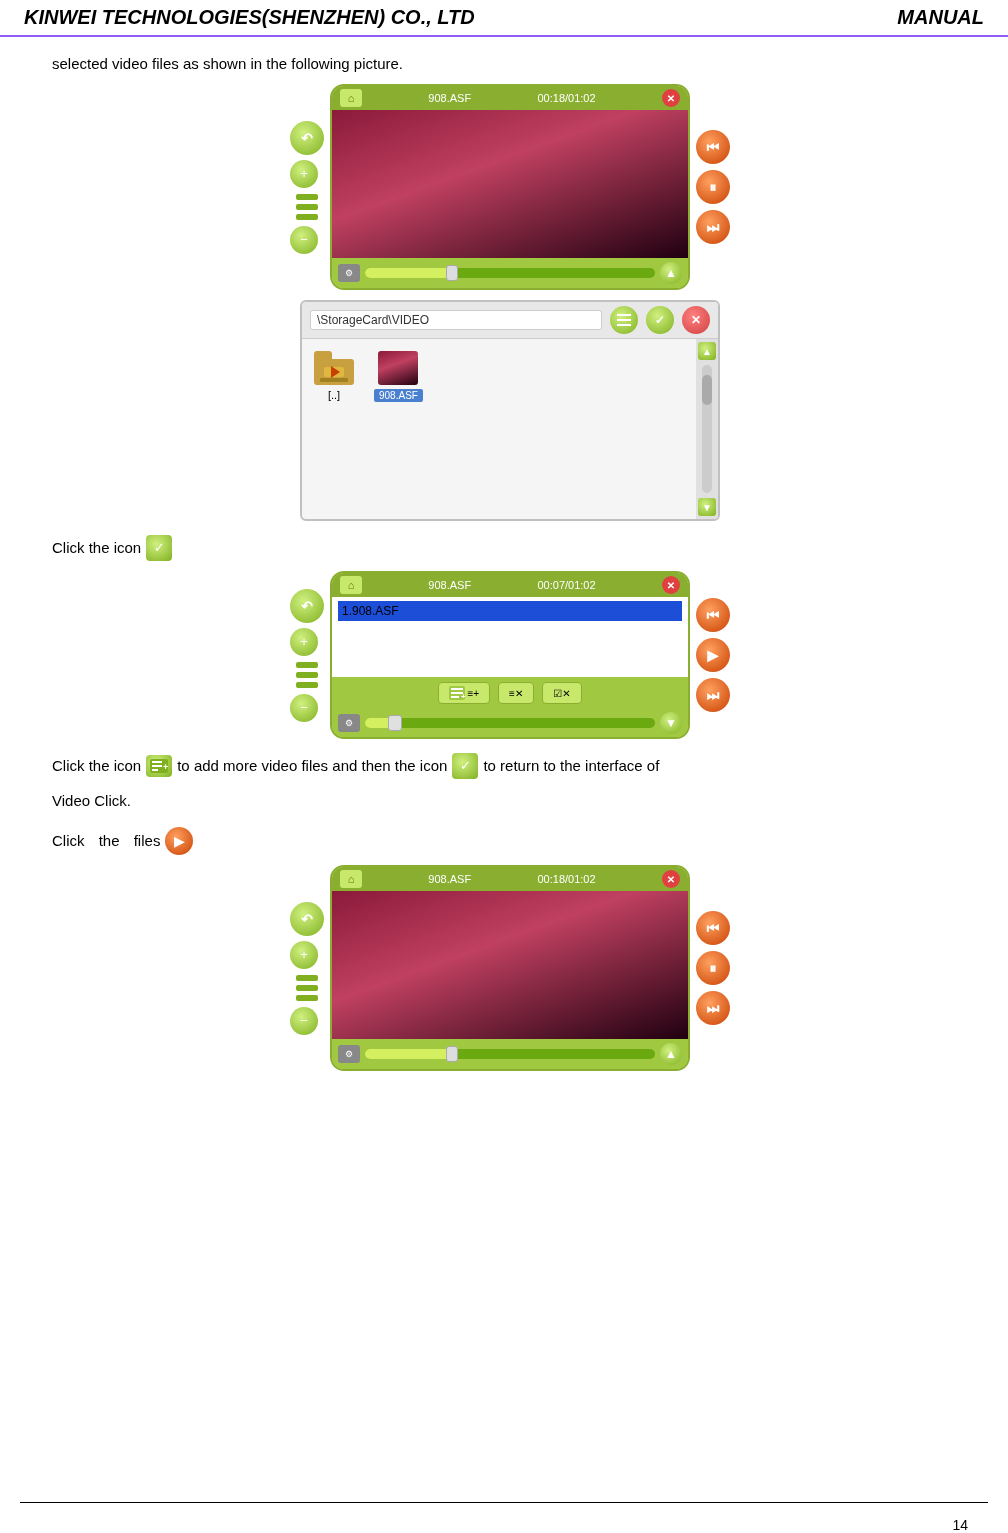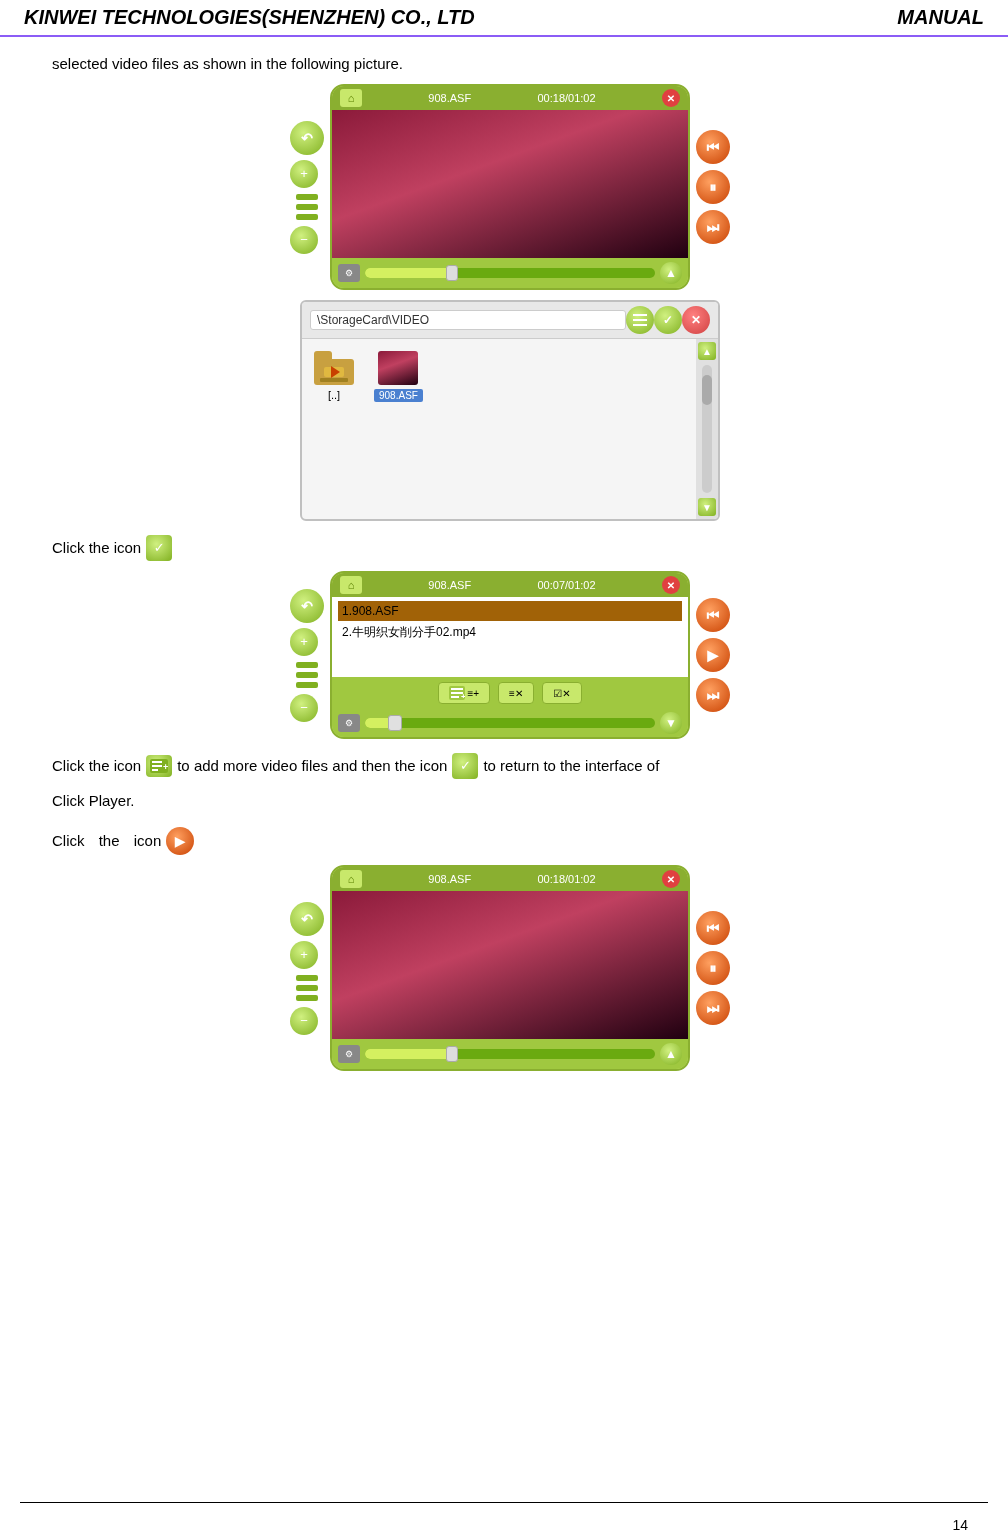--- a/index.html
+++ b/index.html
@@ -75,20 +75,21 @@
       width: 420px;
       background: #f5f5f5;
       overflow: hidden;
     }
     .filebrowser-header {
       display: flex;
       align-items: center;
       background: #e8e8e8;
       border-bottom: 1px solid #ccc;
       padding: 4px 8px;
+      gap: 8px;
     }
     .filebrowser-path {
       flex: 1;
       font-size: 12px;
       color: #333;
       background: #fff;
       border: 1px solid #ccc;
       border-radius: 3px;
       padding: 2px 6px;
     }
@@ -170,21 +171,21 @@
       border-radius: 5px;
       position: absolute;
       top: 10px;
     }
     .pl-item {
       padding: 3px 4px;
       font-size: 12px;
       cursor: pointer;
     }
     .pl-item.active {
-      background: #a16207;
+      background: #1d4ed8;
       color: #000;
     }
     .pl-progress {
       flex: 1;
       height: 10px;
       background: #6aaa10;
       border-radius: 5px;
       position: relative;
     }
     .pl-progress-fill {
@@ -565,21 +566,20 @@
       </div>
       <div class="playlist-wrap">
         <div class="playlist-topbar">
           <div class="vp-home-icon">⌂</div>
           <span>908.ASF</span>
           <span>00:07/01:02</span>
           <div class="vp-x-icon">✕</div>
         </div>
         <div class="playlist-list">
           <div class="pl-item active">1.908.ASF</div>
-          <div class="pl-item">2.牛明织女削分手02.mp4</div>
         </div>
         <div class="playlist-btns">
           <button class="pl-action-btn">
             <svg width="16" height="14" viewBox="0 0 16 14">
                 <rect x="0" y="0" width="16" height="14" rx="2" fill="#a0c840"></rect>
                 <rect x="2" y="2" width="12" height="2" fill="#fff"></rect>
                 <rect x="2" y="6" width="12" height="2" fill="#fff"></rect>
                 <rect x="2" y="10" width="8" height="2" fill="#fff"></rect>
                 <text x="12" y="13" font-size="8" fill="#fff" font-weight="bold">+</text>
               </svg>
@@ -614,29 +614,29 @@
           <rect x="2" y="6" width="10" height="2" fill="#fff"></rect>
           <rect x="2" y="10" width="6" height="2" fill="#fff"></rect>
           <text x="13" y="11" font-size="9" fill="#fff" font-weight="bold">+</text>
         </svg>
     </span>
     <span>to add more video files and then the icon</span>
     <span class="icon-check-green">✓</span>
     <span>to return to the interface of</span>
   </p>
   <p class="section-text" style="margin-top:0;">
-    <span>Click Player.</span>
+    <span>Video Click.</span>
   </p>
 
   <p class="section-text">
     <span>Click</span>
     &nbsp;
     <span>the</span>
     &nbsp;
-    <span>icon</span>
+    <span>files</span>
     <span class="icon-play-orange">▶</span>
   </p>
 
   <div class="full-player-wrap">
     <div class="full-player">
       <div class="fp-left">
         <button class="btn-circle btn-green">↶</button>
         <button class="btn-small-green">+</button>
         <div style="display:flex;flex-direction:column;gap:2px;align-items:center">
           <div style="width:22px;height:6px;background:#80b020;border-radius:2px;margin:1px 0;"></div>

